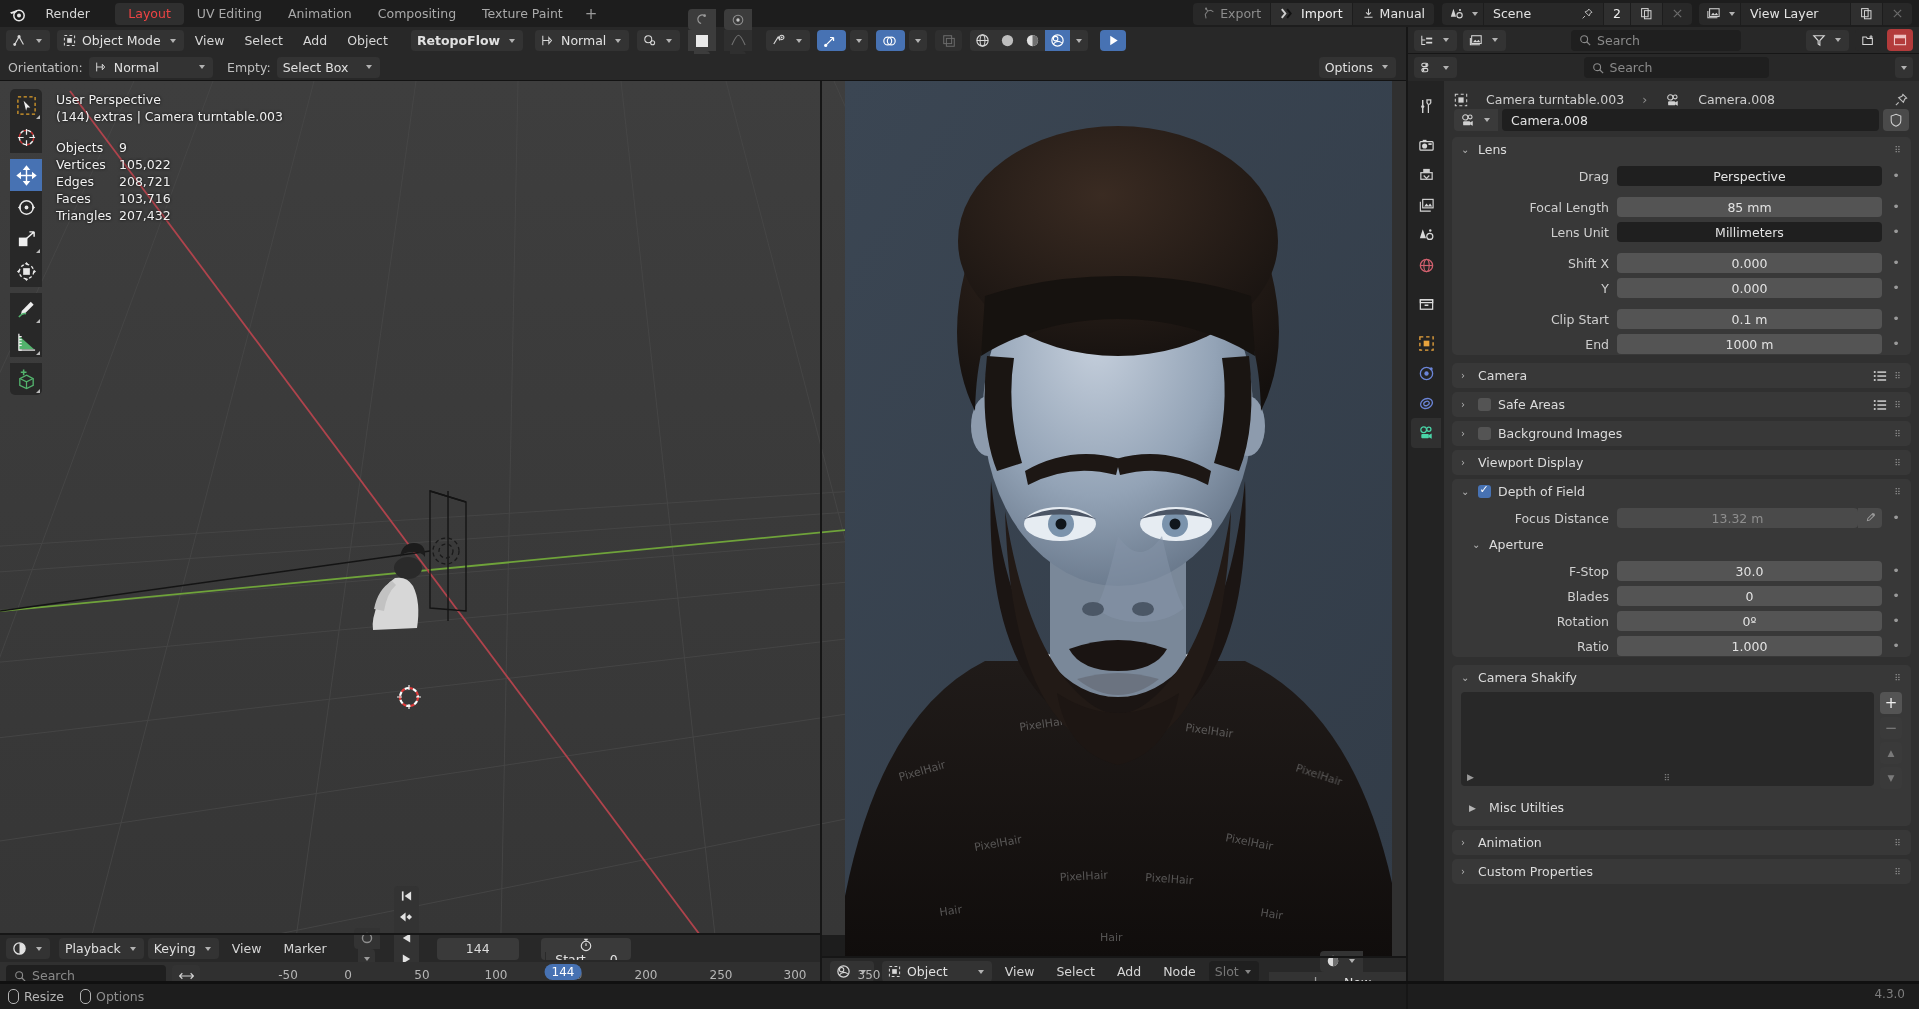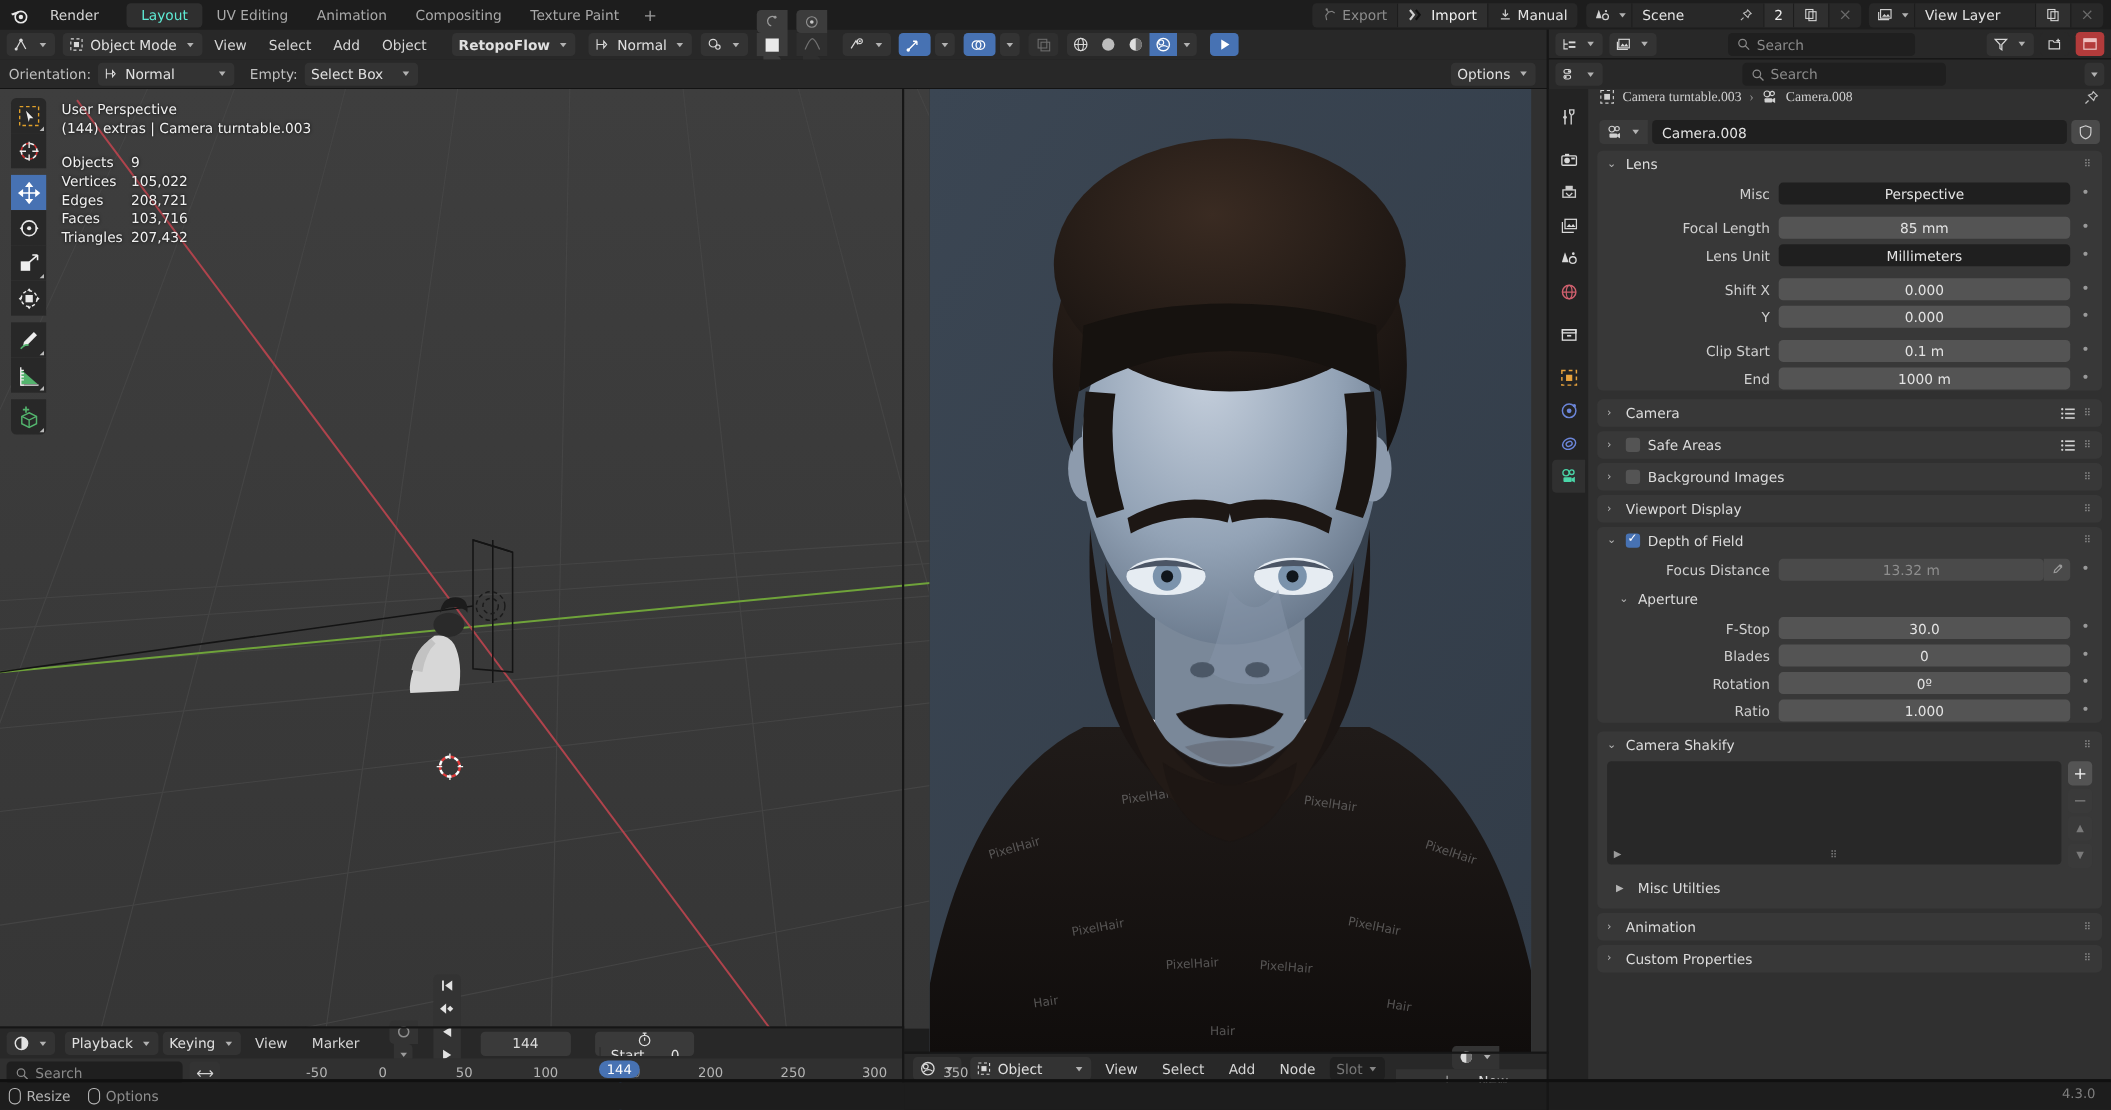--- a/index.html
+++ b/index.html
@@ -17,21 +17,21 @@
   .chev{ width:0;height:0;border-left:3.5px solid transparent;border-right:3.5px solid transparent;
          border-top:4px solid #c9c9c9; margin-left:3px; opacity:.85;}
 
   
   .topbar{ position:absolute; left:0; top:0; width:1919px; height:27px;
            background:#1d1d1d; display:flex; align-items:center; padding-left:8px; }
   .blender-logo{ width:20px;height:20px; margin-right:6px; }
   .tabs{ display:flex; align-items:center; margin-left:14px; height:27px; }
   .tab{ height:22px; padding:0 13px; display:flex; align-items:center; border-radius:4px;
         color:#a9a9a9; font-size:12.5px; }
-  .tab.active{ background:#2f2f2f; color:#5eead4; }
+  .tab.active{ background:#2f2f2f; color:#ef4444; }
   .tab.plus{ color:#9a9a9a; font-size:15px; padding:0 9px; }
   .topright{ margin-left:auto; display:flex; align-items:center; gap:0; padding-right:7px; }
   .grp{ display:flex; align-items:flex-end; background:#282828; border-radius:4px; overflow:hidden; height:22px;}
   .grp > div{ display:flex; align-items:center; height:22px; padding:0 9px; gap:5px; }
   .grp > div + div{ border-left:1px solid #1d1d1d; }
   .grp .dim{ color:#8d8d8d; }
   .grp .hot{ background:#2f2f2f; color:#f0f0f0; }
   .field{ background:#232323; border-radius:4px; height:22px; display:flex; align-items:center;
           padding:0 8px; color:#dcdcdc; }
   .iconbtn{ width:26px; height:22px; display:flex; align-items:center; justify-content:center;
@@ -95,21 +95,21 @@
   .props-hdr{ height:27px; background:#282828; display:flex; align-items:center; padding:0 6px; gap:6px;}
   .searchbox{ flex:1; display:flex; align-items:center; gap:6px; background:#1f1f1f;
               border-radius:4px; height:21px; padding:0 8px; color:#8a8a8a; max-width:300px;}
   .props-body{ position:absolute; left:0; top:54px; width:511px; height:901px; display:flex; }
   .props-tabs{ width:36px; background:#232323; padding-top:10px; display:flex; flex-direction:column;
                align-items:center; gap:0; }
   .ptab{ width:30px;height:30px; display:flex;align-items:center;justify-content:center; border-radius:4px 0 0 4px;}
   .ptab.sel{ background:#303030; }
   .pgap{ height:9px; }
   .props-main{ flex:1; background:#303030; overflow:hidden; position:relative; padding:0 0 0 0;}
-  .breadcrumb{ display:flex; align-items:flex-start; gap:7px; height:26px; padding:0 10px; color:#cfcfcf;font-family:Liberation Serif, serif;}
+  .breadcrumb{ display:flex; align-items:flex-end; gap:18px; height:26px; padding:0 10px; color:#cfcfcf;}
   .namerow{ display:flex; align-items:center; gap:4px; padding:0 10px 0 10px; height:26px;}
   .namefield{ flex:1; height:22px; background:#1f1f1f; border-radius:4px; display:flex;
               align-items:center; padding:0 9px; color:#e3e3e3;}
   .panel{ background:#383838; border-radius:5px; margin:4px 8px 0 8px; }
   .phdr{ display:flex; align-items:center; gap:7px; height:25px; padding:0 9px; color:#dcdcdc;}
   .phdr .dots{ margin-left:auto; color:#8b8b8b; letter-spacing:1px; font-size:9px;}
   .pchev{ color:#b5b5b5; font-size:10px; width:10px; display:inline-block;}
   .prow{ display:flex; align-items:center; height:22px; margin:3px 9px; gap:8px;}
   .prow .plabel{ width:148px; text-align:right; color:#cfcfcf; font-size:12.5px;}
   .pval{ flex:1; height:20px; border-radius:4px; display:flex; align-items:center;
@@ -969,21 +969,21 @@
           </div>
         </div>
 
         <div class="panel">
           <div class="phdr">
             <span class="pchev">⌄</span>
             <span>Lens</span>
             <span class="dots">⠿</span>
           </div>
           <div class="prow">
-            <span class="plabel">Misc</span>
+            <span class="plabel">Drag</span>
             <span class="pval enum">Perspective</span>
             <span class="animdot">•</span>
           </div>
           <div class="prow" style="margin-top:9px;">
             <span class="plabel">Focal Length</span>
             <span class="pval num">85 mm</span>
             <span class="animdot">•</span>
           </div>
           <div class="prow">
             <span class="plabel">Lens Unit</span>

